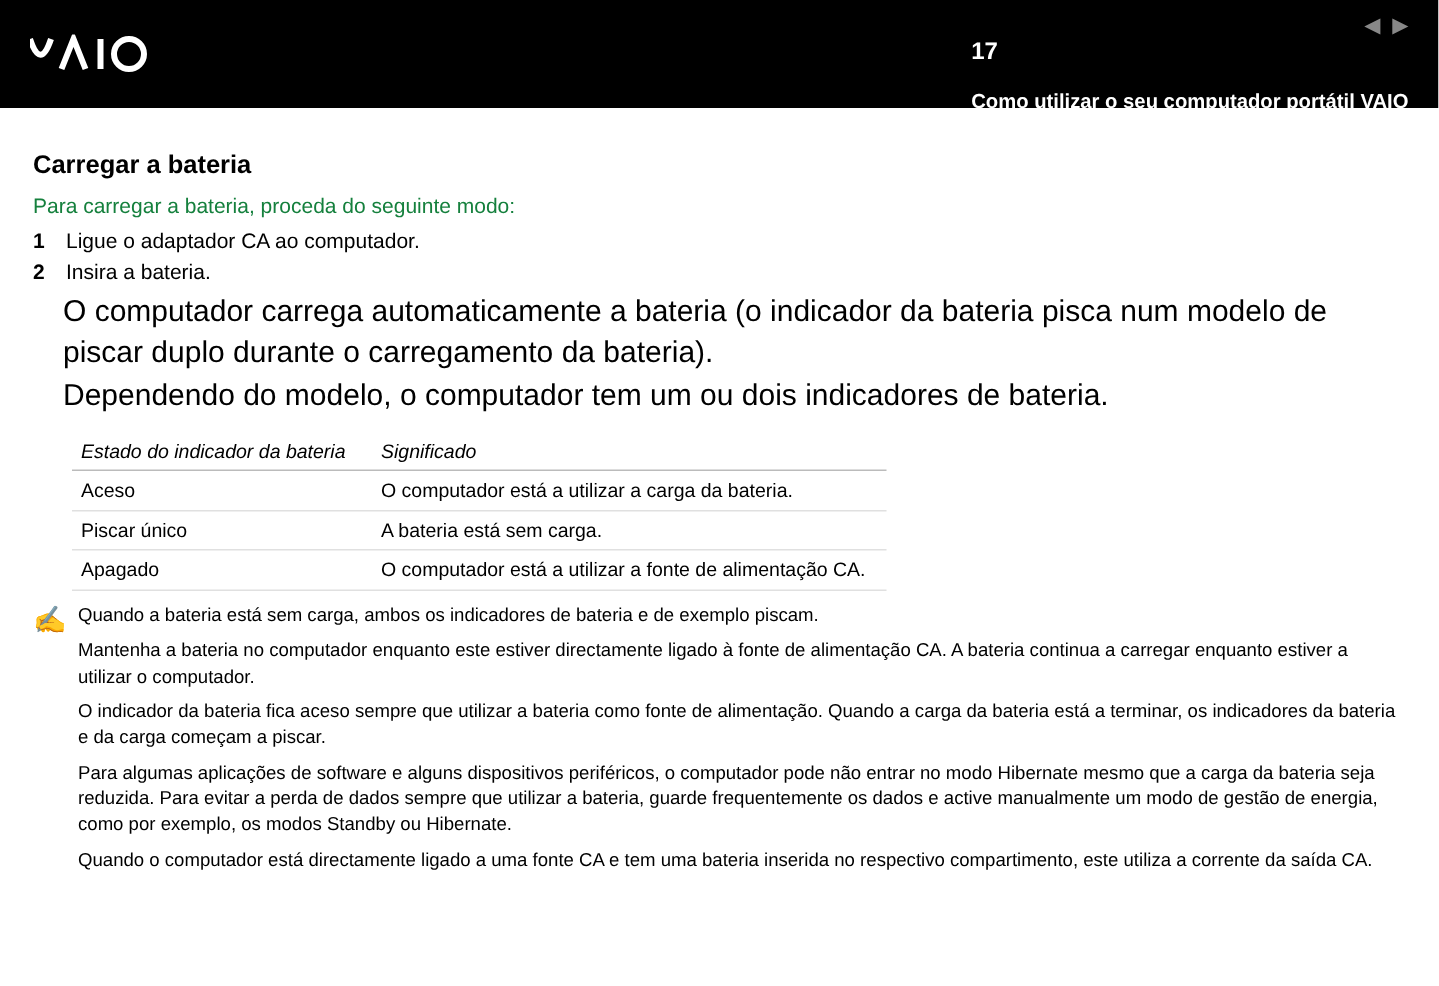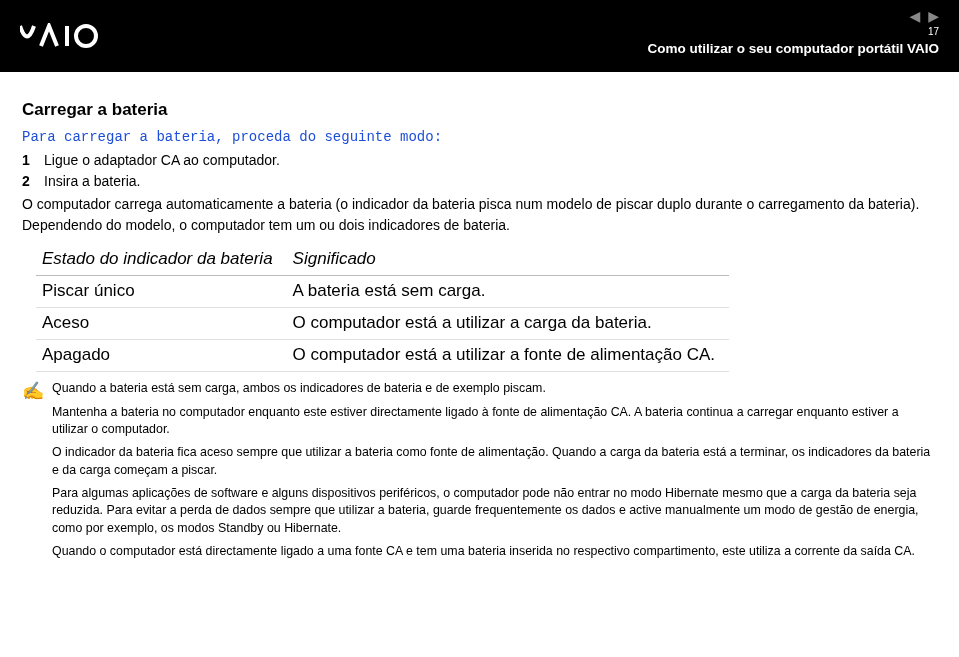--- a/index.html
+++ b/index.html
@@ -41,59 +41,58 @@
     gap: 8px;
     justify-content: flex-end;
     margin-bottom: 2px;
   }
   .arrow {
     color: #888;
     font-size: 14px;
     cursor: pointer;
   }
   .page-num {
-    font-size: 10px;
-    font-weight: normal;
-    text-align: right;
+    font-size: 16px;
+    font-weight: bold;
+    text-align: left;
   }
   .breadcrumb {
     font-size: 13.5px;
     font-weight: bold;
-    margin-top: 4px;
+    margin-top: 16px;
   }
   .content {
     padding: 27px 22px;
     line-height: 1.35;
   }
   h1.section-title {
     font-size: 17px;
     font-weight: bold;
     margin-bottom: 6px;
   }
   .intro {
-    color: #1d4ed8;
+    color: #15803d;
     font-size: 14px;
     margin-bottom: 4px;
-    font-family: Liberation Mono, monospace;
   }
   .steps {
     margin-bottom: 4px;
   }
   .step {
     display: flex;
     gap: 10px;
     margin-bottom: 2px;
     font-size: 14px;
   }
   .step-num { font-weight: bold; min-width: 12px; }
-  .para { font-size: 14px; margin-bottom: 2px; }
+  .para { font-size: 20px; margin-bottom: 2px; margin-left: 20px; }
   table {
     border-collapse: collapse;
-    margin: 10px 0 8px 14px;
-    font-size: 17px;
+    margin: 10px 0 8px 26px;
+    font-size: 13px;
   }
   th, td {
     text-align: left;
     padding: 4px 14px 4px 6px;
     border-bottom: 1px solid #e0e0e0;
   }
   th {
     font-style: italic;
     font-weight: normal;
     border-bottom: 1px solid #bbb;
@@ -159,26 +158,26 @@
 
   <table>
     <thead>
       <tr>
         <th>Estado do indicador da bateria</th>
         <th>Significado</th>
       </tr>
     </thead>
     <tbody>
       <tr>
+        <td>Aceso</td>
+        <td>O computador está a utilizar a carga da bateria.</td>
+      </tr>
+      <tr>
         <td>Piscar único</td>
         <td>A bateria está sem carga.</td>
-      </tr>
-      <tr>
-        <td>Aceso</td>
-        <td>O computador está a utilizar a carga da bateria.</td>
       </tr>
       <tr>
         <td>Apagado</td>
         <td>O computador está a utilizar a fonte de alimentação CA.</td>
       </tr>
     </tbody>
   </table>
 
   <div class="note-block">
     <div class="note-icon">✍</div>

